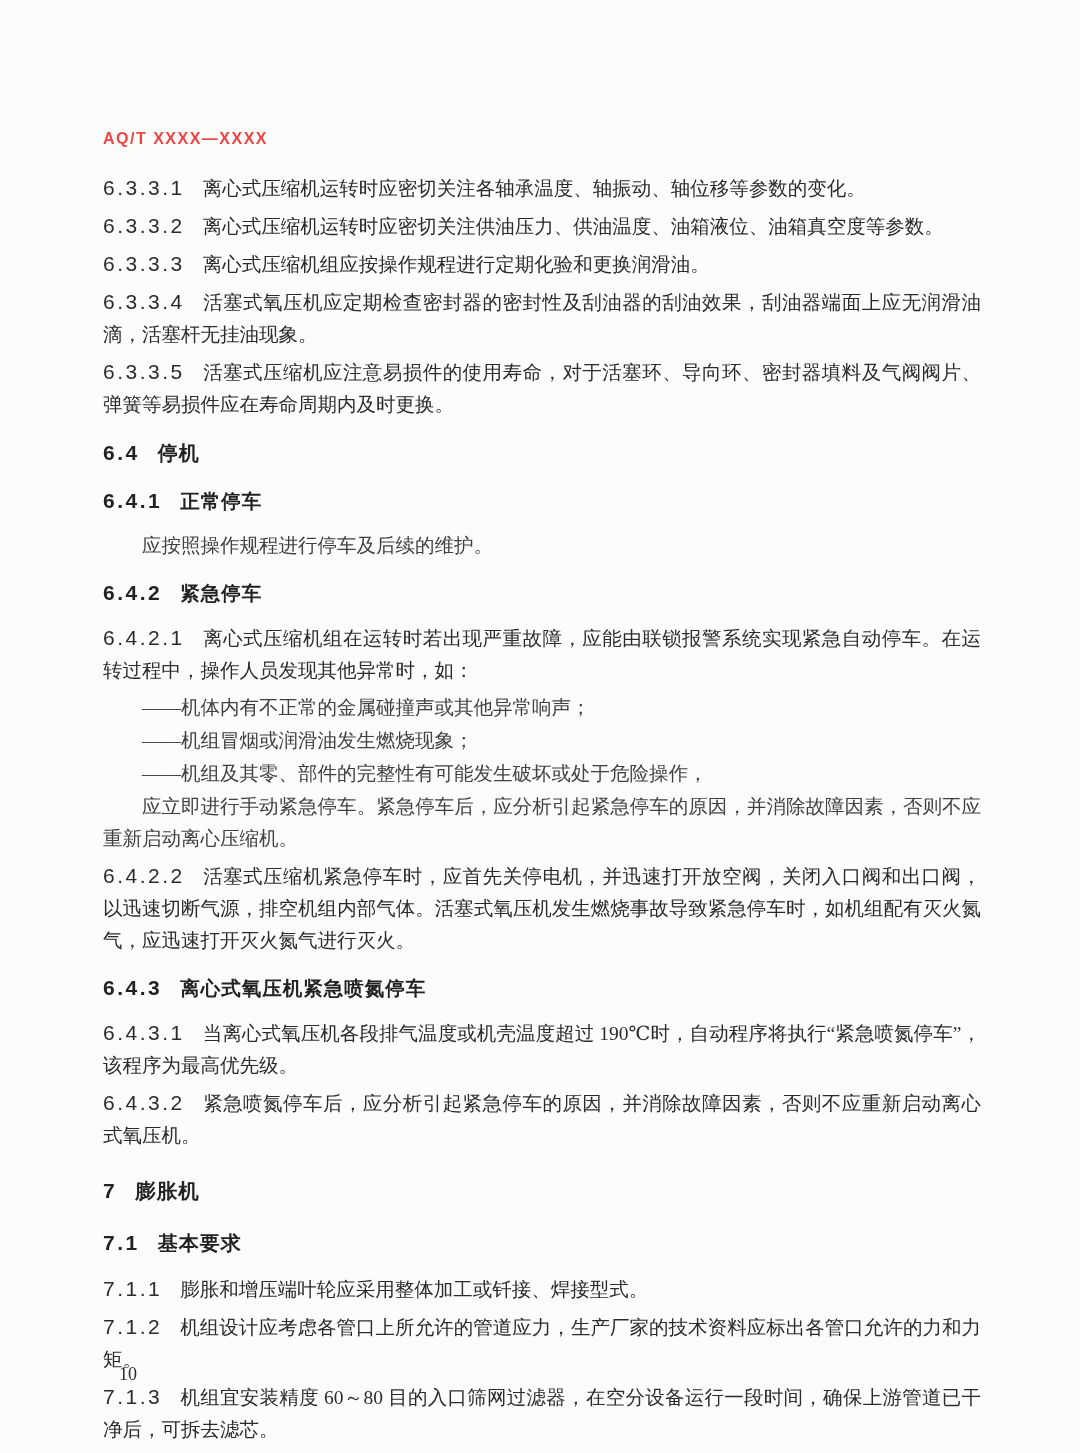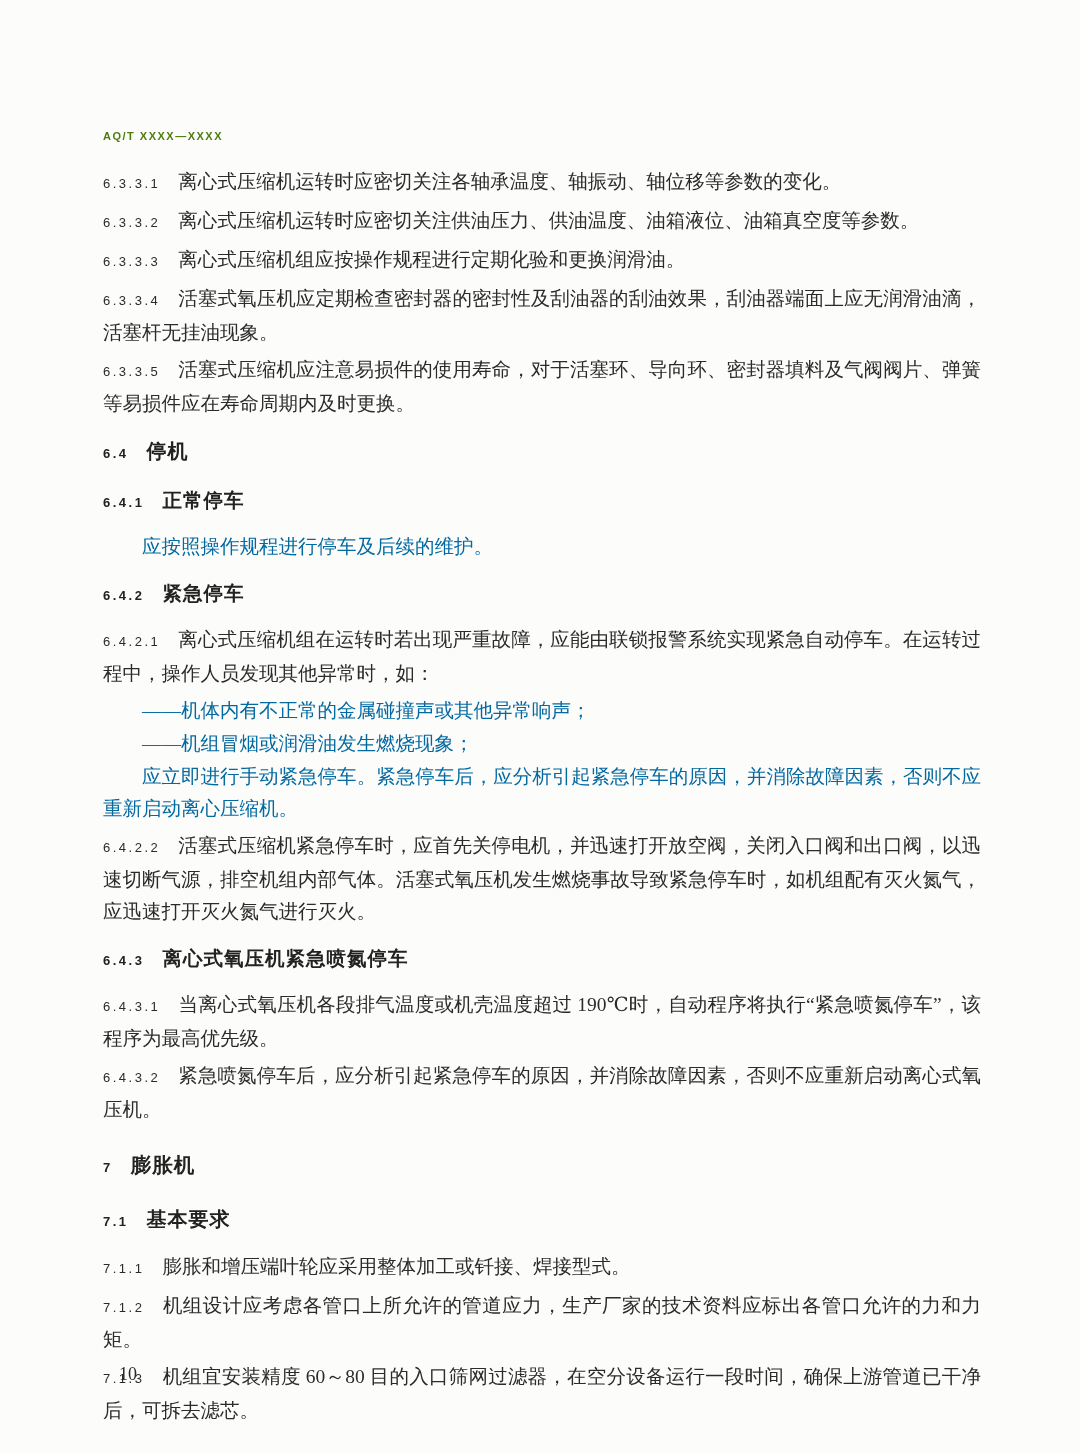--- a/index.html
+++ b/index.html
@@ -18,47 +18,47 @@
   }
   .content {
     position: absolute;
     top: 130px;
     left: 103px;
     right: 99px;
   }
   .doc-header {
     font-family: "Liberation Sans", "DejaVu Sans", sans-serif;
     font-weight: bold;
-    font-size: 11px;
+    font-size: 16px;
     letter-spacing: 1.5px;
-    color: #4d7c0f;
+    color: #ef4444;
     margin: 0 0 24px 0;
   }
   p { margin: 0; }
   .clause {
     font-size: 19.5px;
     line-height: 32px;
     text-align: justify;
     margin-bottom: 5px;
     color: #2b2b2b;
   }
   .clause .num, .heading .num {
     font-family: "Liberation Sans", "DejaVu Sans", sans-serif;
-    font-size: 13px;
+    font-size: 21px;
     letter-spacing: 2.5px;
     margin-right: 18px;
     white-space: nowrap;
   }
   .indent-p, .dash-p {
     font-size: 19.5px;
     line-height: 32px;
     text-align: justify;
     text-indent: 2em;
     margin-bottom: 5px;
-    color: #0369a1;
+    color: #404040;
   }
   .dash-p { margin-bottom: 1px; }
   .heading {
     font-family: "Liberation Sans", "DejaVu Sans", sans-serif;
     font-weight: bold;
     color: #222;
   }
   .h1 { font-size: 20.5px; line-height: 22px; margin: 28px 0 24px 0; }
   .h2 { font-size: 20px;   line-height: 33px; margin: 15px 0 13px 0; }
   .h3 { font-size: 19.5px; line-height: 33px; margin: 14px 0 12px 0; }
@@ -94,20 +94,21 @@
     <p class="heading h3"><span class="num">6.4.1</span><span class="title">正常停车</span></p>
 
     <p class="indent-p">应按照操作规程进行停车及后续的维护。</p>
 
     <p class="heading h3"><span class="num">6.4.2</span><span class="title">紧急停车</span></p>
 
     <p class="clause"><span class="num">6.4.2.1</span><span>离心式压缩机组在运转时若出现严重故障，应能由联锁报警系统实现紧急自动停车。在运转过程中，操作人员发现其他异常时，如：</span></p>
 
     <p class="dash-p">——机体内有不正常的金属碰撞声或其他异常响声；</p>
     <p class="dash-p">——机组冒烟或润滑油发生燃烧现象；</p>
+    <p class="dash-p">——机组及其零、部件的完整性有可能发生破坏或处于危险操作，</p>
 
     <p class="indent-p">应立即进行手动紧急停车。紧急停车后，应分析引起紧急停车的原因，并消除故障因素，否则不应重新启动离心压缩机。</p>
 
     <p class="clause"><span class="num">6.4.2.2</span><span>活塞式压缩机紧急停车时，应首先关停电机，并迅速打开放空阀，关闭入口阀和出口阀，以迅速切断气源，排空机组内部气体。活塞式氧压机发生燃烧事故导致紧急停车时，如机组配有灭火氮气，应迅速打开灭火氮气进行灭火。</span></p>
 
     <p class="heading h3"><span class="num">6.4.3</span><span class="title">离心式氧压机紧急喷氮停车</span></p>
 
     <p class="clause"><span class="num">6.4.3.1</span><span>当离心式氧压机各段排气温度或机壳温度超过 190℃时，自动程序将执行“紧急喷氮停车”，该程序为最高优先级。</span></p>
 
     <p class="clause"><span class="num">6.4.3.2</span><span>紧急喷氮停车后，应分析引起紧急停车的原因，并消除故障因素，否则不应重新启动离心式氧压机。</span></p>

